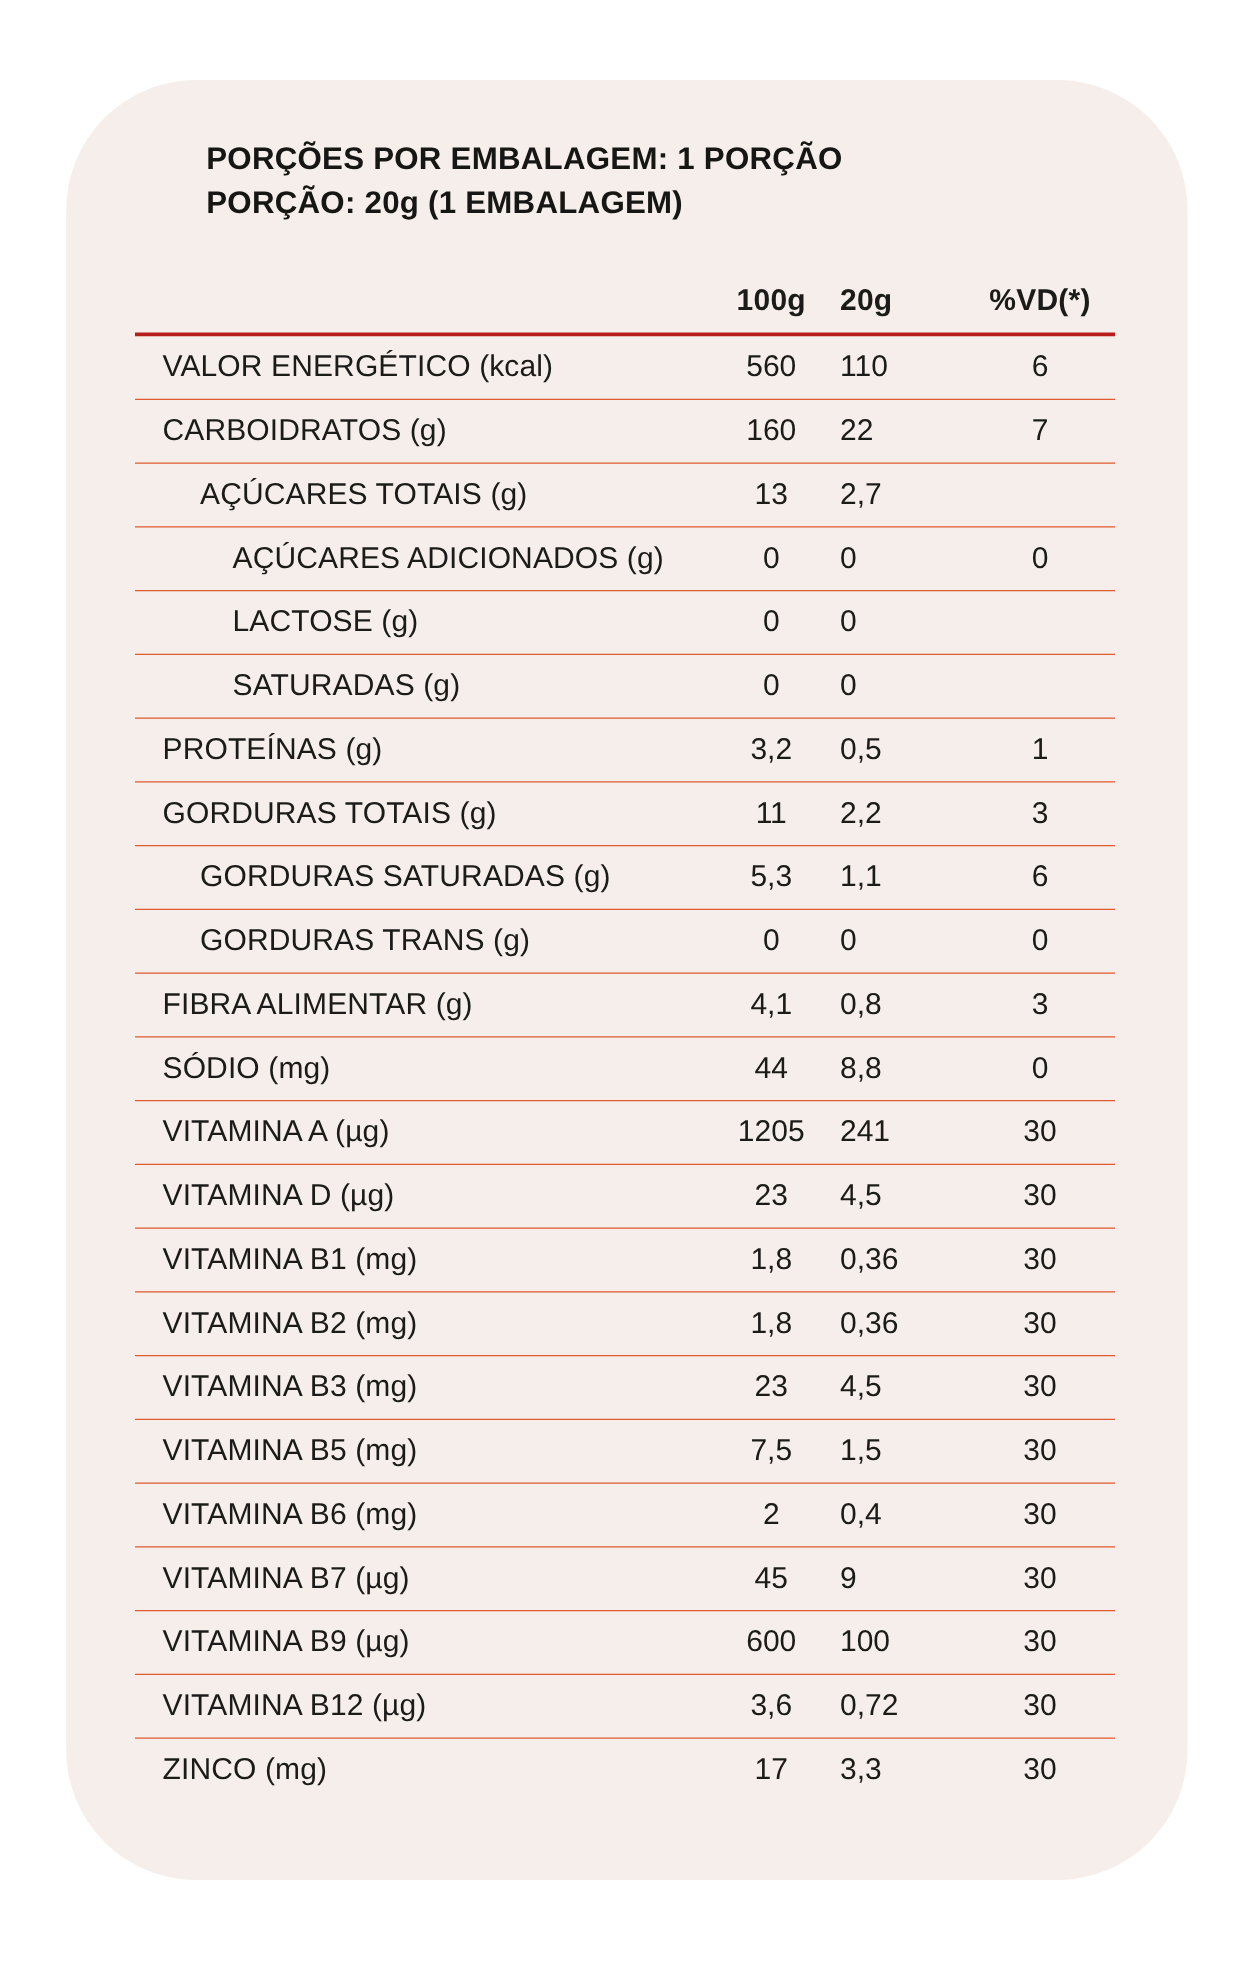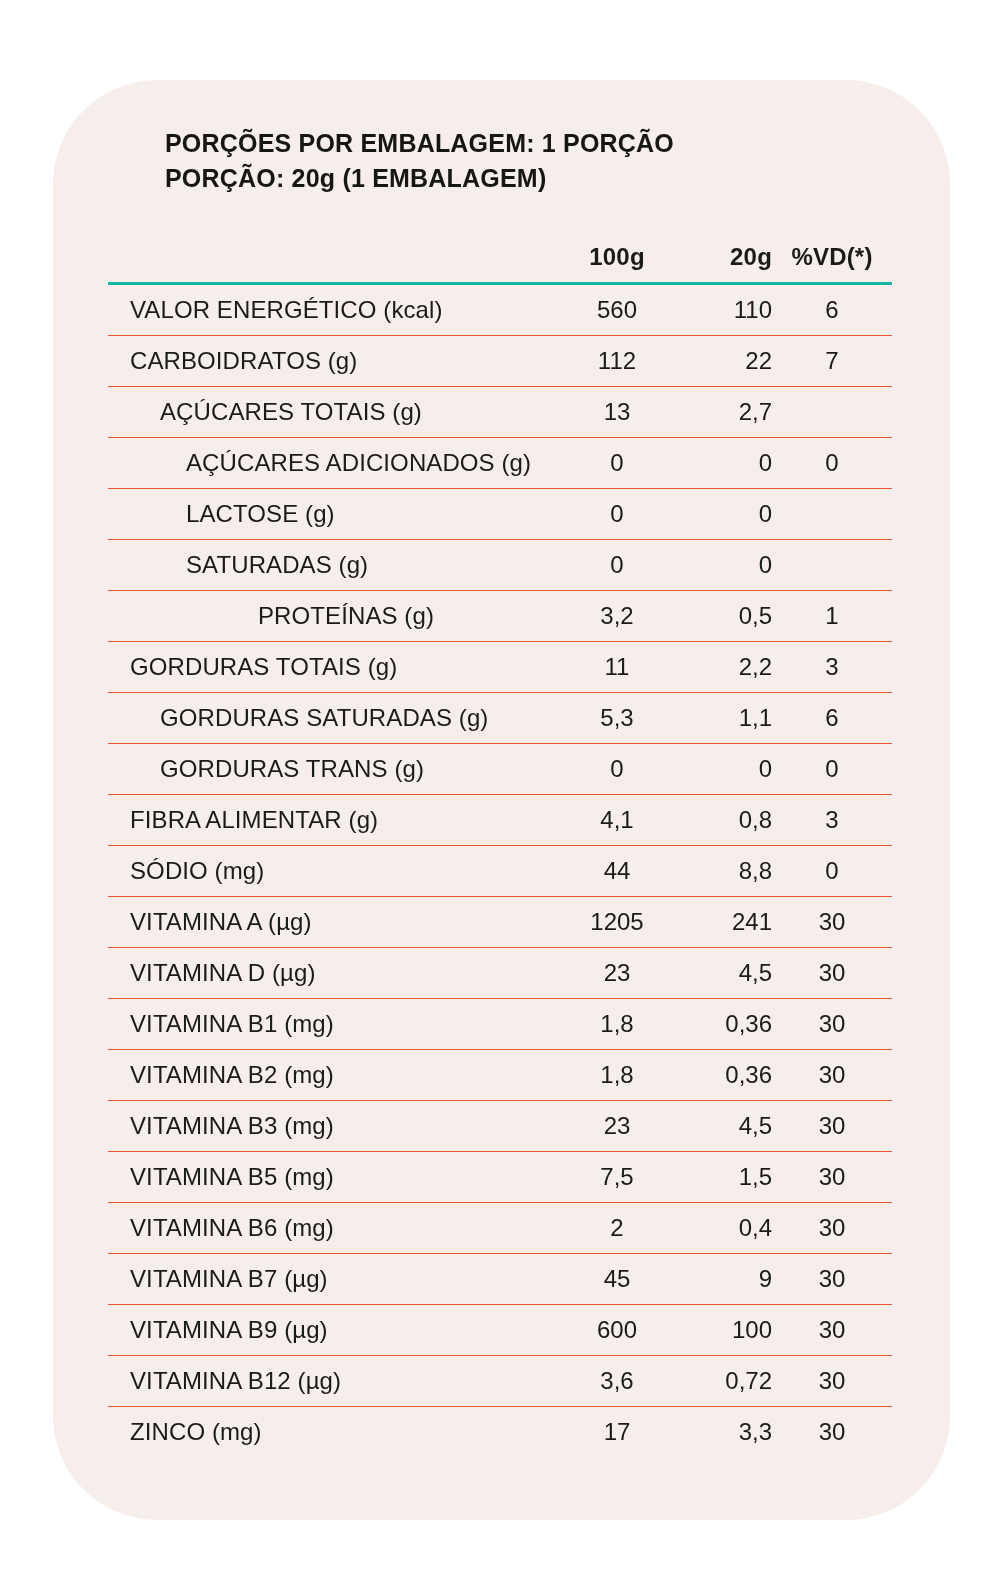--- a/index.html
+++ b/index.html
@@ -8,21 +8,21 @@
     height: 1588px;
     background: #ffffff;
     font-family: "Liberation Sans", sans-serif;
     color: #1b1b19;
     position: relative;
     overflow: hidden;
   }
   .card {
     position: absolute;
     left: 53px;
-    top: 80px;
+    top: 64px;
     width: 897px;
     height: 1440px;
     background: #f5eeea;
     border-radius: 104px;
   }
   .intro {
     position: absolute;
     left: 112px;
     top: 46px;
     font-size: 25px;
@@ -36,39 +36,39 @@
     position: absolute;
     left: 55px;
     top: 152px;
     width: 784px;
     font-size: 24px;
   }
   .thead {
     display: flex;
     align-items: center;
     height: 50px;
-    border-bottom: 3px solid #14b8a6;
+    border-bottom: 3px solid #b91c1c;
   }
   .row {
     display: flex;
     align-items: center;
     height: 50px;
     border-bottom: 1.5px solid #e25a2f;
   }
   .tbody .row:last-child { border-bottom: none; }
   .cell { box-sizing: border-box; }
   .cell.label {
     flex: 1 1 auto;
     padding-left: 22px;
     letter-spacing: 0.1px;
     white-space: nowrap;
     overflow: hidden;
   }
   .cell.c100 { width: 110px; text-align: center; }
-  .cell.c20  { width: 100px; text-align: right; }
+  .cell.c20  { width: 100px; text-align: left; }
   .cell.cvd  { width: 120px; text-align: center; }
   .ntable { padding-right: 0; }
   .thead .cell, .row .cell { flex-shrink: 0; }
   .cell.label { flex-shrink: 1; }
   .colh { font-weight: 700; letter-spacing: 0.2px; }
 </style>
 </head>
 <body>
 
 <div class="card">
@@ -87,21 +87,21 @@
     </div>
     <div class="tbody">
         <div class="row">
     <div class="cell label" style="padding-left: 22px;">VALOR ENERGÉTICO (kcal)</div>
     <div class="cell c100">560</div>
     <div class="cell c20">110</div>
     <div class="cell cvd">6</div>
   </div>
         <div class="row">
     <div class="cell label" style="padding-left: 22px;">CARBOIDRATOS (g)</div>
-    <div class="cell c100">112</div>
+    <div class="cell c100">160</div>
     <div class="cell c20">22</div>
     <div class="cell cvd">7</div>
   </div>
         <div class="row">
     <div class="cell label" style="padding-left: 52px;">AÇÚCARES TOTAIS (g)</div>
     <div class="cell c100">13</div>
     <div class="cell c20">2,7</div>
     <div class="cell cvd"></div>
   </div>
         <div class="row">
@@ -116,21 +116,21 @@
     <div class="cell c20">0</div>
     <div class="cell cvd"></div>
   </div>
         <div class="row">
     <div class="cell label" style="padding-left: 78px;">SATURADAS (g)</div>
     <div class="cell c100">0</div>
     <div class="cell c20">0</div>
     <div class="cell cvd"></div>
   </div>
         <div class="row">
-    <div class="cell label" style="padding-left: 22px; text-align: center;">PROTEÍNAS (g)</div>
+    <div class="cell label" style="padding-left: 22px;">PROTEÍNAS (g)</div>
     <div class="cell c100">3,2</div>
     <div class="cell c20">0,5</div>
     <div class="cell cvd">1</div>
   </div>
         <div class="row">
     <div class="cell label" style="padding-left: 22px;">GORDURAS TOTAIS (g)</div>
     <div class="cell c100">11</div>
     <div class="cell c20">2,2</div>
     <div class="cell cvd">3</div>
   </div>

